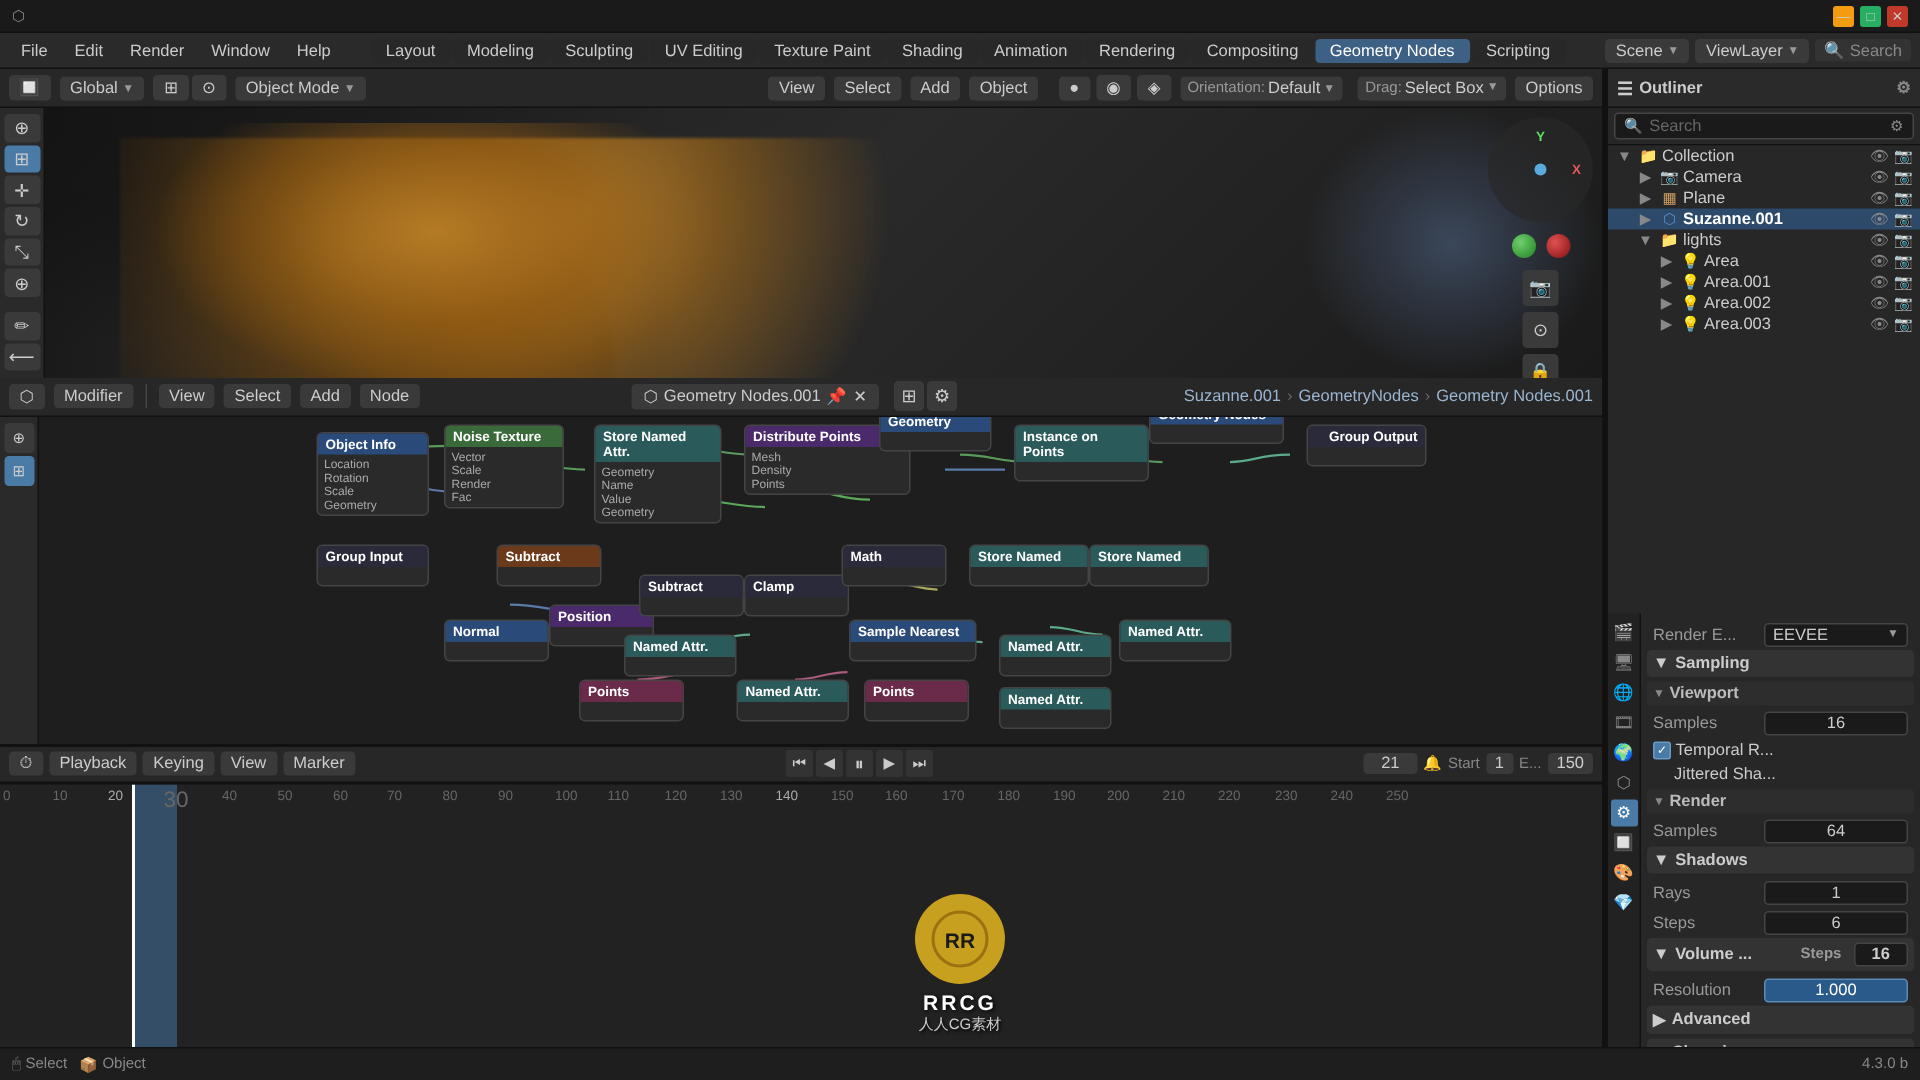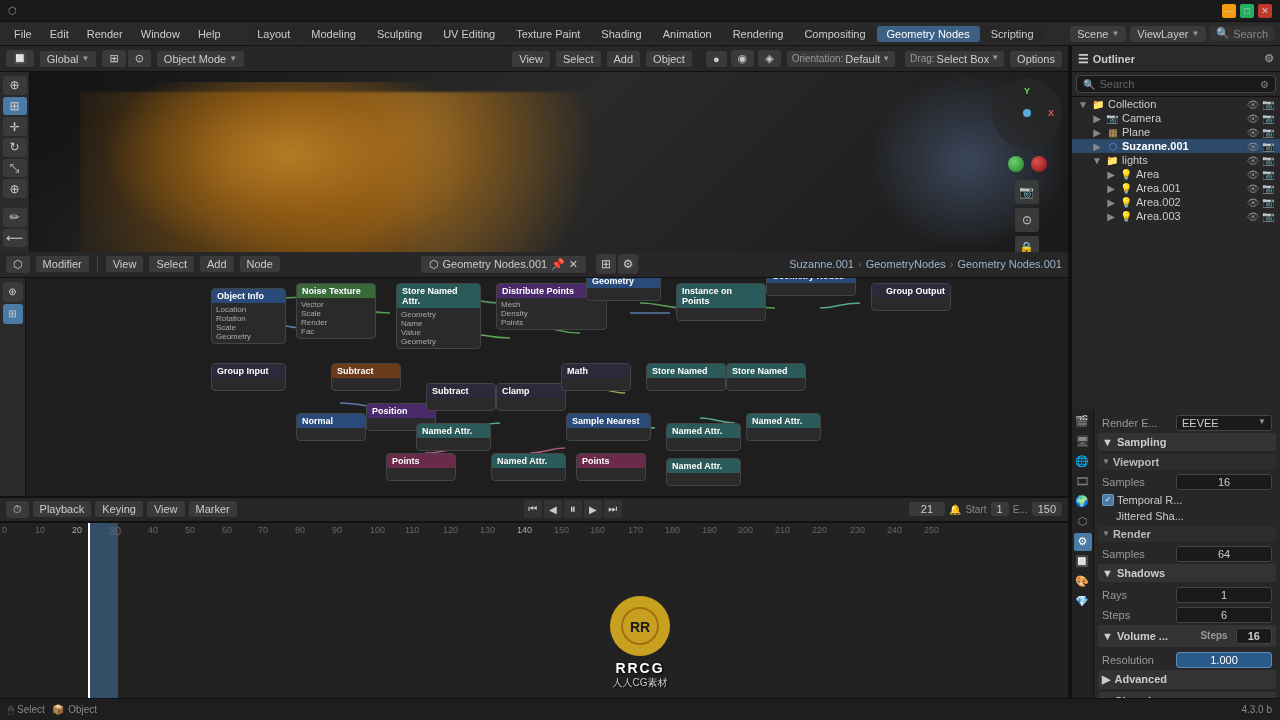--- a/index.html
+++ b/index.html
@@ -937,21 +937,21 @@
 
       <div style="position:absolute;top:0;left:0;right:0;bottom:0;">
         <div style="position:absolute;left:0;right:0;top:0;bottom:0;display:flex;align-items:flex-end;padding-bottom:4px;">
         </div>
 
         <div style="position:absolute;left:88px;top:0;width:30px;height:100%;background:#3a5a7a;opacity:0.8;"></div>
 
         <div style="position:absolute;top:2px;left:2px;font-size:9px;color:#666;">0</div>
         <div style="position:absolute;top:2px;left:35px;font-size:9px;color:#666;">10</div>
         <div style="position:absolute;top:2px;left:72px;font-size:9px;color:#aaa;">20</div>
-        <div style="position:absolute;top:2px;left:109px;font-size:11px;color:#666;">30</div>
+        <div style="position:absolute;top:2px;left:109px;font-size:15px;color:#666;">30</div>
         <div style="position:absolute;top:2px;left:148px;font-size:9px;color:#666;">40</div>
         <div style="position:absolute;top:2px;left:185px;font-size:9px;color:#666;">50</div>
         <div style="position:absolute;top:2px;left:222px;font-size:9px;color:#666;">60</div>
         <div style="position:absolute;top:2px;left:258px;font-size:9px;color:#666;">70</div>
         <div style="position:absolute;top:2px;left:295px;font-size:9px;color:#666;">80</div>
         <div style="position:absolute;top:2px;left:332px;font-size:9px;color:#666;">90</div>
         <div style="position:absolute;top:2px;left:370px;font-size:9px;color:#666;">100</div>
         <div style="position:absolute;top:2px;left:405px;font-size:9px;color:#666;">110</div>
         <div style="position:absolute;top:2px;left:443px;font-size:9px;color:#666;">120</div>
         <div style="position:absolute;top:2px;left:480px;font-size:9px;color:#666;">130</div>

